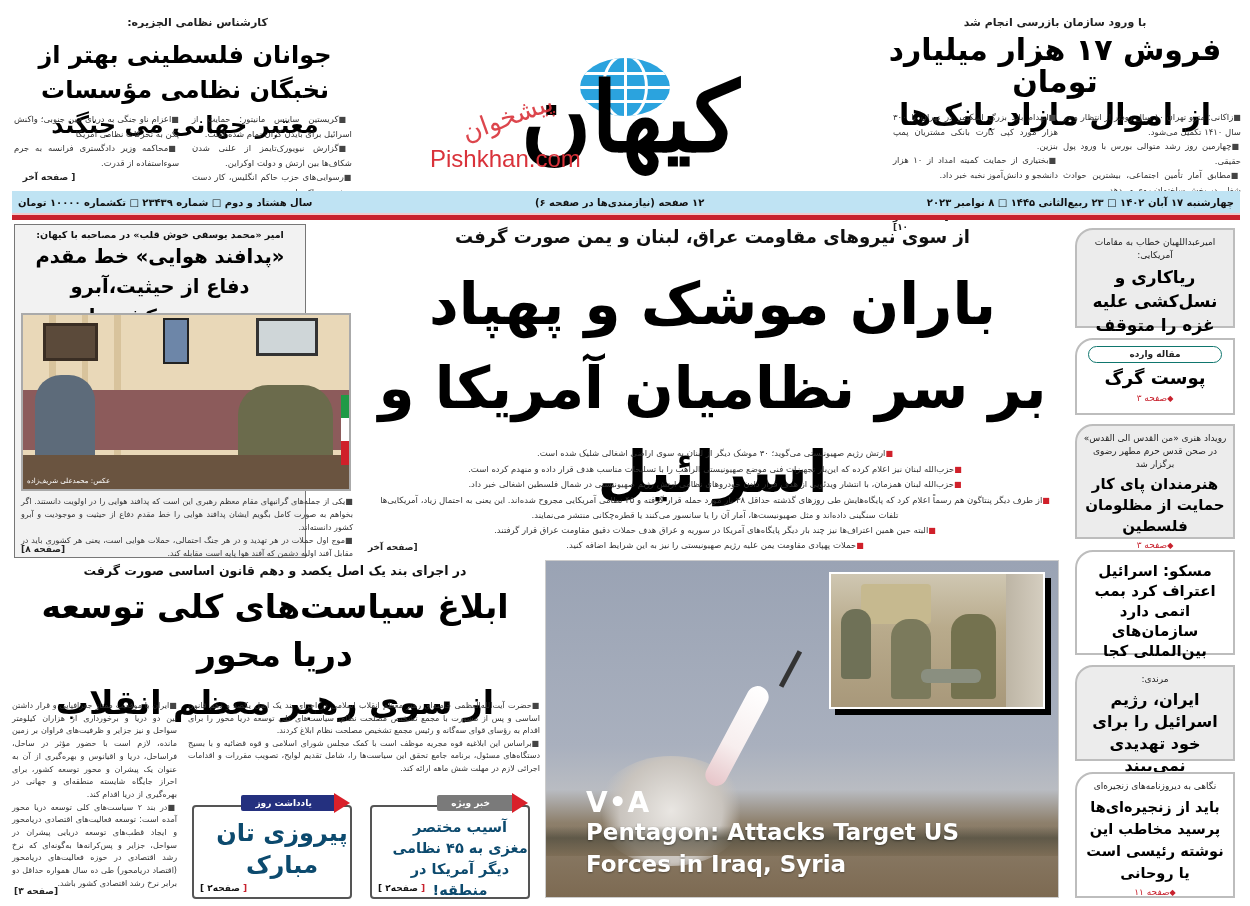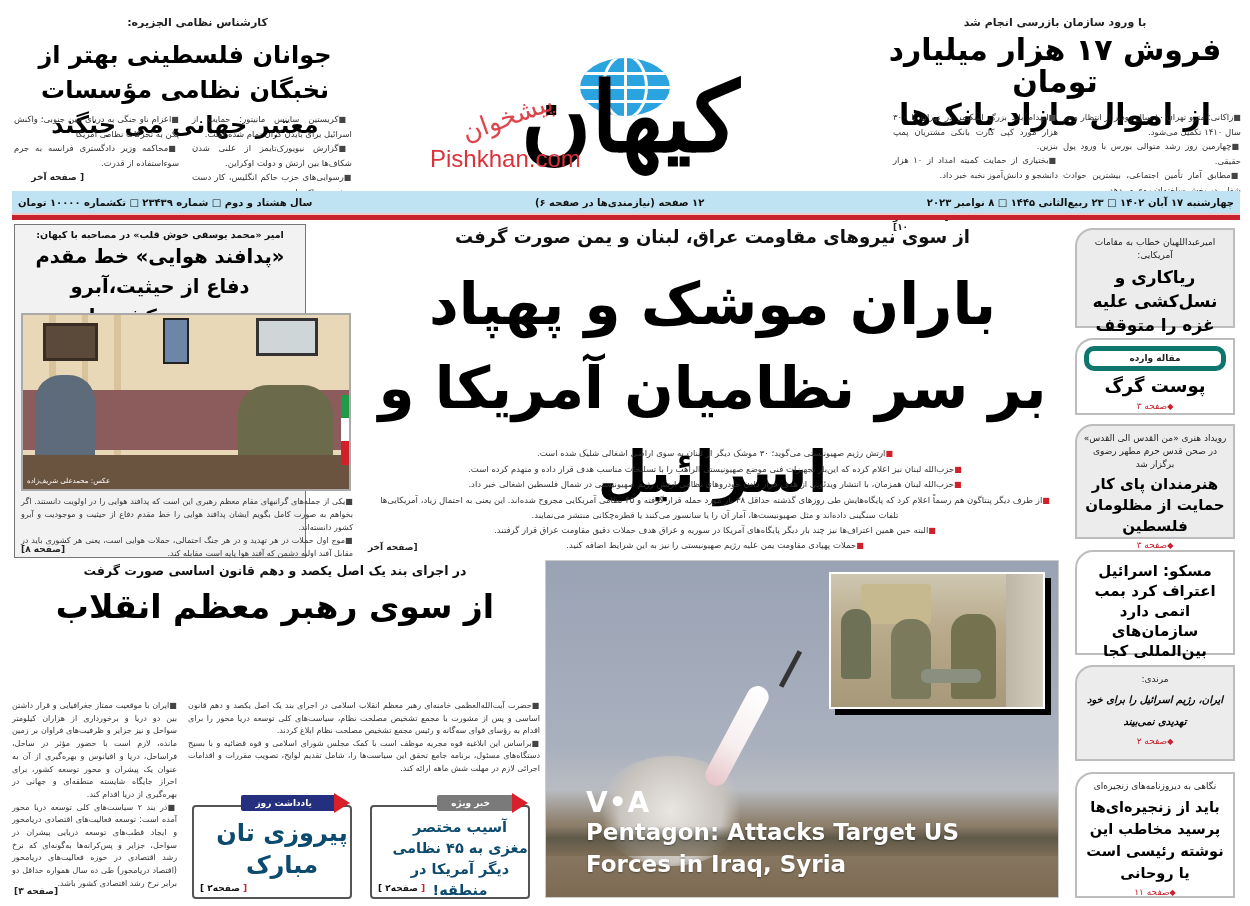--- a/index.html
+++ b/index.html
@@ -31,21 +31,21 @@
 
   .headline-xl { font-weight: bold; color: #000; line-height: 1.08; }
 
   
   .side-box { position: absolute; left: 1075px; width: 160px; background: #fff; border: 2px solid #bdbdbd; border-radius: 18px 0 0 0; padding: 6px 6px 4px 6px; text-align: center; }
   .side-box.grey { background: #ececec; }
   .side-box .sb-kicker { font-size: 9px; color: #222; line-height: 13px; }
   .side-box .sb-title { font-size: 17px; font-weight: bold; color: #000; line-height: 24px; margin-top: 3px; }
   .side-box .sb-page { font-size: 9px; color: #c8222e; margin-top: 3px; }
   .side-box .sb-page::before { content: "\25C6 "; font-size: 8px; }
-  .pill { display: inline-block; border: 5px solid #0f766e; border-radius: 10px; padding: 1px 40px; font-size: 9px; font-weight: bold; }
+  .pill { display: inline-block; border: 1px solid #0f766e; border-radius: 10px; padding: 1px 40px; font-size: 9px; font-weight: bold; }
 
   
   .interview { left: 14px; top: 224px; width: 292px; height: 334px; border: 1px solid #777; background: #f2f2f2; }
   .photo-interview { position: absolute; left: 6px; top: 88px; width: 330px; height: 178px; border: 2px solid #aaa; background: linear-gradient(90deg, #e9d8b8 0 8%, #d8c39c 8% 10%, #e9d8b8 10% 18%, #d8c39c 18% 20%, #e9d8b8 20% 28%, #d8c39c 28% 30%, #e9d8b8 30% 100%); overflow: hidden; }
 
   
   .voa-photo { left: 545px; top: 560px; width: 514px; height: 338px; background: linear-gradient(180deg, #9aa3b4 0%, #a9b0be 55%, #b9bcc2 68%, #8d7f6b 78%, #7d6a52 100%); border: 1px solid #ccc; overflow: hidden; }
   .inset { position: absolute; left: 283px; top: 11px; width: 216px; height: 137px; border: 2px solid #fff; box-shadow: 6px 6px 0 #000; background: linear-gradient(180deg, #cfc7b2 0%, #b9ab8c 40%, #a8987a 100%); overflow: hidden; }
   .voa-caption { position: absolute; left: 40px; top: 255px; direction: ltr; text-align: left; font-family: "DejaVu Sans", sans-serif; font-size: 23px; font-weight: bold; color: #fff; line-height: 32px; text-shadow: 0 1px 2px rgba(0,0,0,.4); }
   .voa-logo { position: absolute; left: 40px; top: 225px; direction: ltr; font-family: "DejaVu Sans", sans-serif; font-size: 28px; font-weight: bold; color: #fff; letter-spacing: 1px; }
@@ -97,21 +97,21 @@
 </div>
 <div class="abs bullet-text" style="left:192px; top:112px; width:160px;">
   <p>کریستین ساینس مانیتور: حمایت از اسرائیل برای بایدن گران تمام شده است.</p>
   <p>گزارش نیویورک‌تایمز از علنی شدن شکاف‌ها بین ارتش و دولت اوکراین.</p>
   <p>رسوایی‌های حزب حاکم انگلیس، کار دست ریشی سوناک داد.</p>
 </div>
 <div class="abs bullet-text" style="left:14px; top:112px; width:165px;">
   <p>اعزام ناو جنگی به دریای چین جنوبی؛ واکنش پکن به تحرکات نظامی آمریکا</p>
   <p>محاکمه وزیر دادگستری فرانسه به جرم سوءاستفاده از قدرت.</p>
 </div>
-<div class="abs page-ref" style="left:14px; top:172px; width:70px; text-align:right;">[ صفحه آخر</div>
+<div class="abs page-ref" style="left:14px; top:172px; width:70px; text-align:center;">[ صفحه آخر</div>
 
 <div class="abs date-band">
   <span>چهارشنبه ۱۷ آبان ۱۴۰۲ □ ۲۳ ربیع‌الثانی ۱۴۴۵ □ ۸ نوامبر ۲۰۲۳</span>
   <span>۱۲ صفحه (نیازمندی‌ها در صفحه ۶)</span>
   <span>سال هشتاد و دوم □ شماره ۲۳۴۳۹ □ تکشماره ۱۰۰۰۰ تومان</span>
 </div>
 <div class="abs thin-rule"></div>
 <div class="abs red-rule"></div>
 
 <div class="abs center" style="left:365px; top:226px; width:695px; font-size:18px; font-weight:bold;">از سوی نیروهای مقاومت عراق، لبنان و یمن صورت گرفت</div>
@@ -167,31 +167,32 @@
   <div class="sb-kicker">رویداد هنری «من القدس الی القدس» در صحن قدس حرم مطهر رضوی برگزار شد</div>
   <div class="sb-title" style="font-size:15px; line-height:21px;">هنرمندان پای کار حمایت از مظلومان فلسطین</div>
   <div class="sb-page">صفحه ۳</div>
 </div>
 <div class="side-box" style="top:550px; height:105px;">
   <div class="sb-title" style="font-size:15px; line-height:20px;">مسکو: اسرائیل اعتراف کرد بمب اتمی دارد سازمان‌های بین‌المللی کجا هستند؟</div>
   <div class="sb-page">صفحه آخر</div>
 </div>
 <div class="side-box grey" style="top:665px; height:96px;">
   <div class="sb-kicker">مرندی:</div>
-  <div class="sb-title" style="font-size:10px; line-height:22px;font-style:italic;">ایران، رژیم اسرائیل را برای خود تهدیدی نمی‌بیند</div>
+  <div class="sb-title" style="font-size:16px; line-height:22px;">ایران، رژیم اسرائیل را برای خود تهدیدی نمی‌بیند</div>
   <div class="sb-page">صفحه ۲</div>
 </div>
 <div class="side-box" style="top:772px; height:126px;">
   <div class="sb-kicker">نگاهی به دیروزنامه‌های زنجیره‌ای</div>
   <div class="sb-title" style="font-size:14.5px; line-height:22px;">باید از زنجیره‌ای‌ها پرسید مخاطب این نوشته رئیسی است یا روحانی</div>
   <div class="sb-page">صفحه ۱۱</div>
 </div>
 
 <div class="abs center" style="left:10px; top:563px; width:530px; font-size:12.5px; font-weight:bold;">در اجرای بند یک اصل یکصد و دهم قانون اساسی صورت گرفت</div>
 <div class="abs center headline-xl" style="left:10px; top:583px; width:530px; font-size:33px; line-height:48px;">
+  <div>ابلاغ سیاست‌های کلی توسعه دریا محور</div>
   <div>از سوی رهبر معظم انقلاب</div>
 </div>
 <div class="abs bullet-text" style="left:188px; top:700px; width:352px; font-size:8px; line-height:12.5px;">
   <p>حضرت آیت‌الله‌العظمی خامنه‌ای رهبر معظم انقلاب اسلامی در اجرای بند یک اصل یکصد و دهم قانون اساسی و پس از مشورت با مجمع تشخیص مصلحت نظام، سیاست‌های کلی توسعه دریا محور را برای اقدام به رؤسای قوای سه‌گانه و رئیس مجمع تشخیص مصلحت نظام ابلاغ کردند.</p>
   <p>براساس این ابلاغیه قوه مجریه موظف است با کمک مجلس شورای اسلامی و قوه قضائیه و با بسیج دستگاه‌های مسئول، برنامه جامع تحقق این سیاست‌ها را، شامل تقدیم لوایح، تصویب مقررات و اقدامات اجرائی لازم در مهلت شش ماهه ارائه کند.</p>
 </div>
 <div class="abs bullet-text" style="left:12px; top:700px; width:165px; font-size:8px; line-height:12.7px;">
   <p>ایران با موقعیت ممتاز جغرافیایی و قرار داشتن بین دو دریا و برخورداری از هزاران کیلومتر سواحل و نیز جزایر و ظرفیت‌های فراوان بر زمین مانده، لازم است با حضور مؤثر در ساحل، فراساحل، دریا و اقیانوس و بهره‌گیری از آن به عنوان یک پیشران و محور توسعه کشور، برای احراز جایگاه شایسته منطقه‌ای و جهانی در بهره‌گیری از دریا اقدام کند.</p>
   <p>در بند ۲ سیاست‌های کلی توسعه دریا محور آمده است: توسعه فعالیت‌های اقتصادی دریامحور و ایجاد قطب‌های توسعه دریایی پیشران در سواحل، جزایر و پس‌کرانه‌ها به‌گونه‌ای که نرخ رشد اقتصادی در حوزه فعالیت‌های دریامحور (اقتصاد دریامحور) طی ده سال همواره حداقل دو برابر نرخ رشد اقتصادی کشور باشد.</p>
 </div>

